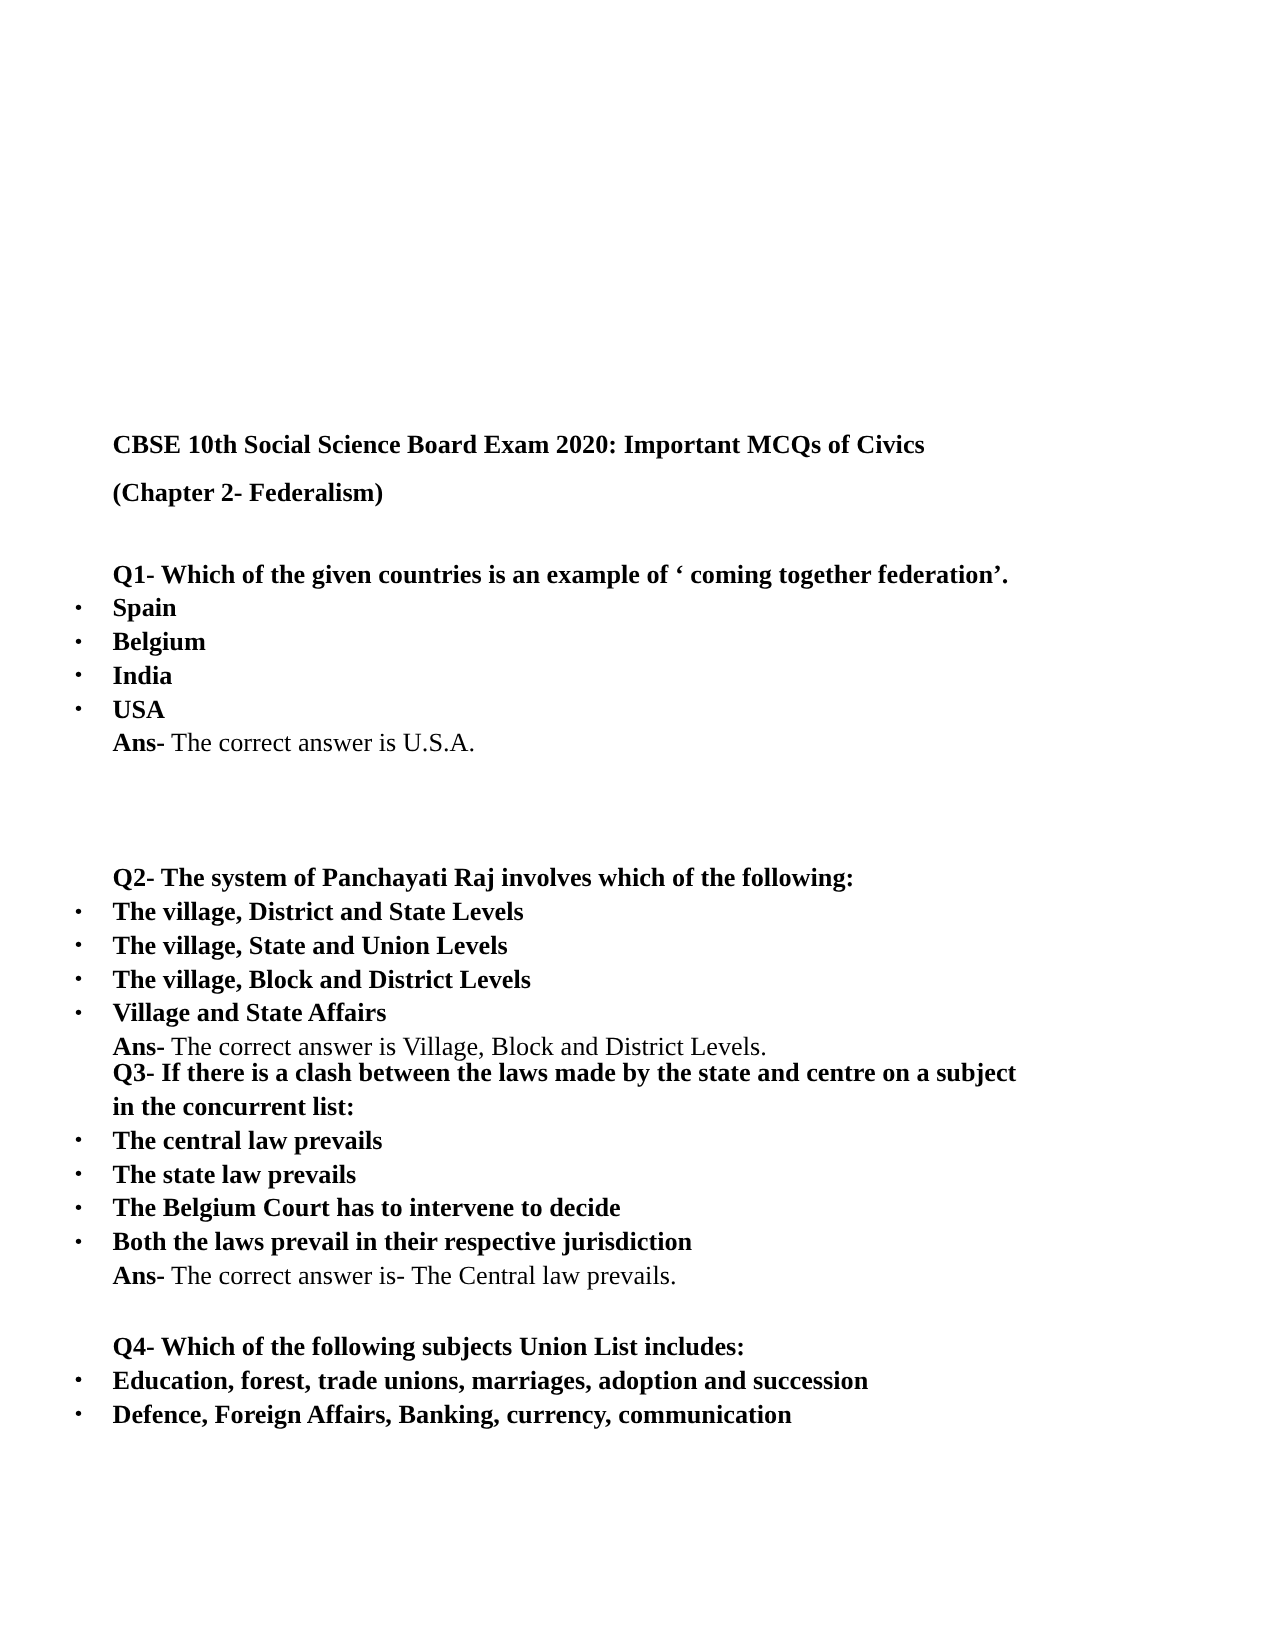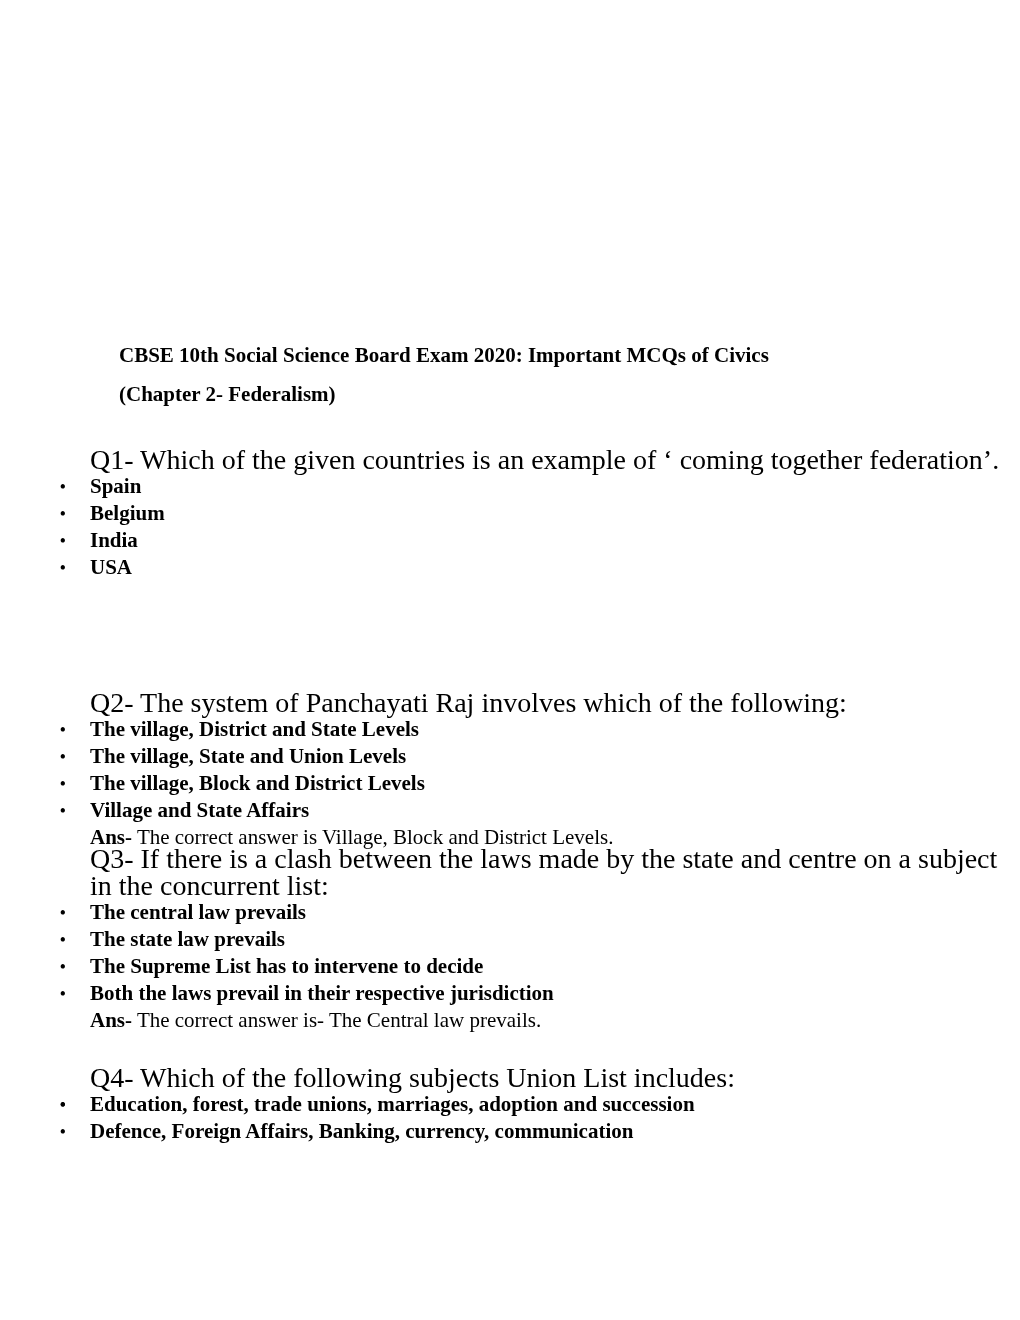--- a/index.html
+++ b/index.html
@@ -1,57 +1,58 @@
 <!DOCTYPE html>
 <html><head>
 <meta charset="utf-8">
 <style>
   html, body { margin: 0; padding: 0; background: #ffffff; }
   body { width: 1020px; height: 1320px; position: relative; overflow: hidden;
          font-family: "Liberation Serif", "DejaVu Serif", serif; color: #000; }
   .page { position: absolute; left: 0; top: 0; width: 1020px; height: 1320px; }
-  .title { position: absolute; left: 90px; font-weight: bold; font-size: 21px; line-height: 24px; white-space: nowrap; margin-left: 29px; }
+  .title { position: absolute; left: 90px; font-weight: bold; font-size: 21px; line-height: 24px; white-space: nowrap; }
   .q { position: absolute; left: 90px; width: 820px; }
-  .qline { font-weight: normal; font-size: 28px; line-height: 27px; white-space: nowrap; }
+  .qline { font-weight: bold; font-size: 21px; line-height: 27px; white-space: nowrap; }
   .opt { position: relative; font-weight: bold; font-size: 21px; line-height: 27px; white-space: nowrap; }
   .bullet { position: absolute; left: -30px; top: 0; font-size: 16px; font-weight: bold; }
   .ans { font-size: 21px; line-height: 27px; white-space: nowrap; }
   .ans b { font-weight: bold; }
 </style>
 </head>
 <body>
 
 <div class="page">
 
   <div class="title" style="top:343px;">CBSE 10th Social Science Board Exam 2020: Important MCQs of Civics</div>
   <div class="title" style="top:382px;">(Chapter 2- Federalism)</div>
 
   <div class="q" style="top:446px;">
     <div class="qline">Q1- Which of the given countries is an example of ‘ coming together federation’.</div>
     <div class="opt"><span class="bullet">•</span><span>Spain</span></div>
     <div class="opt"><span class="bullet">•</span><span>Belgium</span></div>
     <div class="opt"><span class="bullet">•</span><span>India</span></div>
     <div class="opt"><span class="bullet">•</span><span>USA</span></div>
+    <div class="ans"><b>Ans-</b><span> The correct answer is U.S.A.</span></div>
   </div>
 
   <div class="q" style="top:645px;margin-top:44px;">
     <div class="qline">Q2- The system of Panchayati Raj involves which of the following:</div>
     <div class="opt"><span class="bullet">•</span><span>The village, District and State Levels</span></div>
     <div class="opt"><span class="bullet">•</span><span>The village, State and Union Levels</span></div>
     <div class="opt"><span class="bullet">•</span><span>The village, Block and District Levels</span></div>
     <div class="opt"><span class="bullet">•</span><span>Village and State Affairs</span></div>
     <div class="ans"><b>Ans-</b><span> The correct answer is Village, Block and District Levels.</span></div>
   </div>
 
   <div class="q" style="top:845px;">
     <div class="qline">Q3- If there is a clash between the laws made by the state and centre on a subject</div>
     <div class="qline">in the concurrent list:</div>
     <div class="opt"><span class="bullet">•</span><span>The central law prevails</span></div>
     <div class="opt"><span class="bullet">•</span><span>The state law prevails</span></div>
-    <div class="opt"><span class="bullet">•</span><span>The Supreme List has to intervene to decide</span></div>
+    <div class="opt"><span class="bullet">•</span><span>The Belgium Court has to intervene to decide</span></div>
     <div class="opt"><span class="bullet">•</span><span>Both the laws prevail in their respective jurisdiction</span></div>
     <div class="ans"><b>Ans-</b><span> The correct answer is- The Central law prevails.</span></div>
   </div>
 
   <div class="q" style="top:1064px;">
     <div class="qline">Q4- Which of the following subjects Union List includes:</div>
     <div class="opt"><span class="bullet">•</span></div>
     <div class="opt"><span class="bullet">•</span><span>Education, forest, trade unions, marriages, adoption and succession</span></div>
     <div class="opt"><span class="bullet">•</span><span>Defence, Foreign Affairs, Banking, currency, communication</span></div>
   </div>

